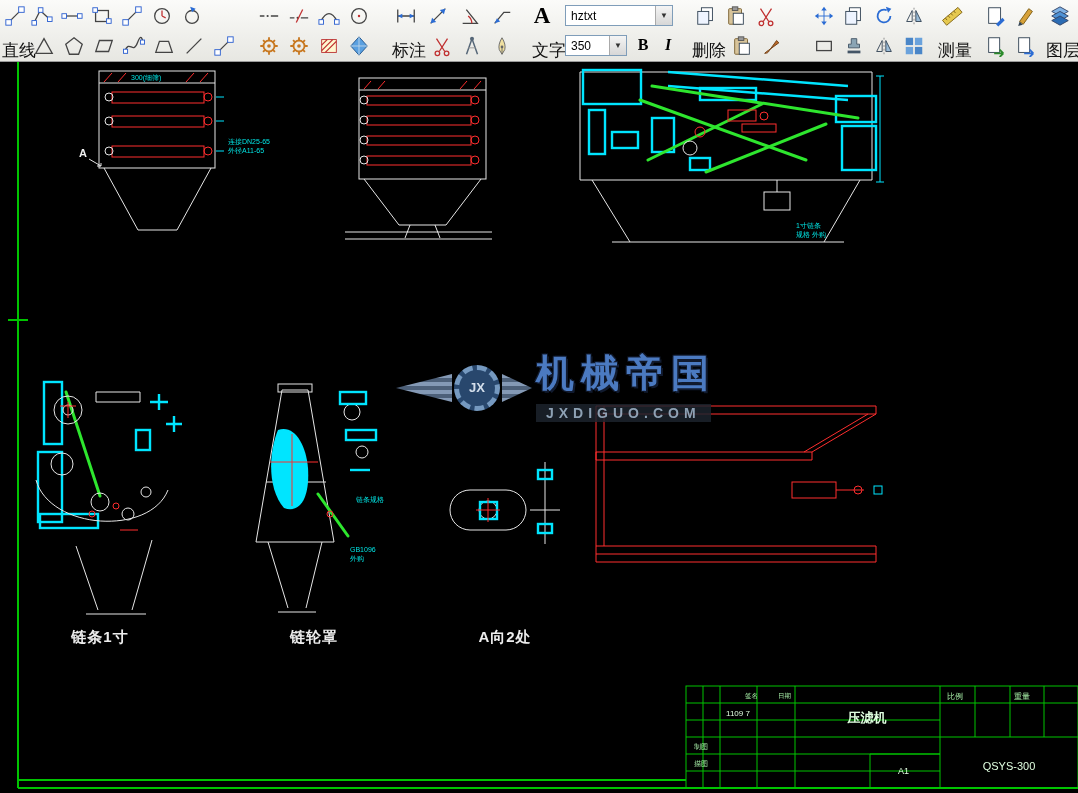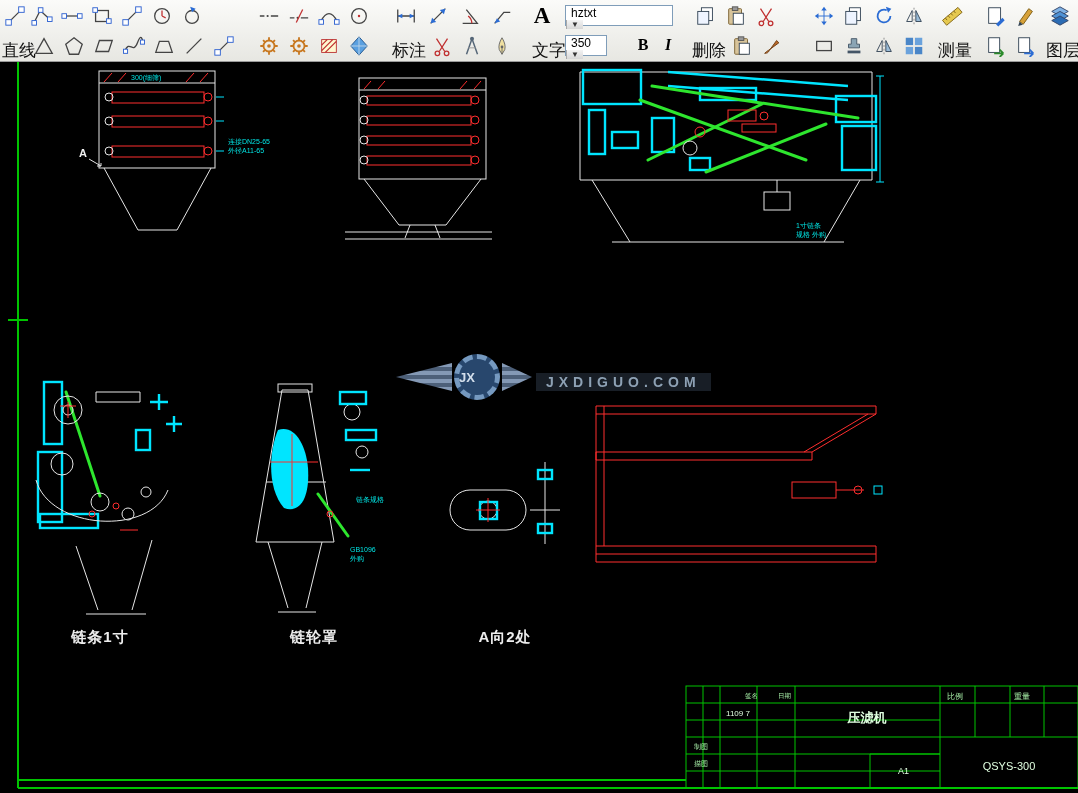--- a/index.html
+++ b/index.html
@@ -7,21 +7,21 @@
               font-family:"Liberation Sans", sans-serif; }
   .app { position:relative; width:1078px; height:793px; }
 
   
   .toolbar { position:absolute; top:0; left:0; width:1078px; height:62px;
              background:linear-gradient(#fbfbf9,#e7e7e2); border-bottom:1px solid #9a9a9a; z-index:5; overflow:hidden; }
   .tb-ic { position:absolute; width:27px; height:27px; display:flex; align-items:center; justify-content:center; }
   .tb-ic svg { width:22px; height:22px; }
   .r1 { top:2px; } .r2 { top:32px; }
   .tb-label { position:absolute; top:39px; font-size:17px; color:#111; white-space:nowrap; }
-  .combo { position:absolute; height:21px; background:#fff; border:1px solid #7f9db9; display:flex; font-size:12px;flex-direction:column; }
+  .combo { position:absolute; height:21px; background:#fff; border:1px solid #7f9db9; display:flex; font-size:12px; }
   .combo .cv { flex:1; display:flex; align-items:center; padding-left:5px; color:#000; }
   .combo .ca { width:17px; background:linear-gradient(#f4f4f4,#d7d7d7); border-left:1px solid #aaa;
                display:flex; align-items:center; justify-content:center; font-size:8px; color:#333; }
   .bigA { position:absolute; top:2px; left:528px; width:28px; height:28px; display:flex; align-items:center;
           justify-content:center; font-weight:bold; font-size:23px; color:#000; font-family:"Liberation Serif", serif; }
   .btn-bi { position:absolute; top:34px; width:22px; height:22px; display:flex; align-items:center;
             justify-content:center; font-size:16px; color:#000; font-family:"Liberation Serif", serif; }
   .bold { font-weight:bold; } .ital { font-style:italic; font-weight:bold; }
 
   
@@ -47,21 +47,21 @@
   text.wmk { font-size:11px; font-weight:bold; fill:#f0f0f0; }
   text.gt  { fill:#a8f0a8; }
   text.gv  { fill:#e0ffe0; }
 
   
   .watermark { position:absolute; left:396px; top:292px; display:flex; align-items:center; opacity:.96; z-index:3; }
   .wing { width:56px; height:28px; background:repeating-linear-gradient(to bottom,#8aa0bd 0 4px,#51647e 4px 8px);
           clip-path:polygon(100% 0, 0 50%, 100% 100%); }
   .wing.right { width:30px; clip-path:polygon(0 0, 100% 50%, 0 100%); margin-right:-4px; }
   .gear { width:46px; height:46px; border-radius:50%; background:#2a4a72; border:5px dashed #7aa0c8;
-          color:#dce8f5; display:flex; align-items:center; justify-content:flex-start; font-weight:bold; font-size:13px; margin:0 2px; }
+          color:#dce8f5; display:flex; align-items:center; justify-content:center; font-weight:bold; font-size:13px; margin:0 2px; }
   .wm-col { display:flex; flex-direction:column; margin-left:8px; }
   .wm-title { font-size:38px; font-weight:bold; color:#4f7fc9; letter-spacing:7px; line-height:1.05;
               text-shadow:2px 2px 0 #121c30, -1px -1px 0 #121c30, 1px -1px 0 #121c30, -1px 1px 0 #121c30; }
   .wm-url { align-self:flex-start; background:#1c242ee0; color:#94a8bc; font-size:14px; font-weight:bold;
             letter-spacing:5px; padding:1px 10px; margin-top:10px; }
 </style>
 </head>
 <body>
 
 <svg width="0" height="0" style="position:absolute">
@@ -452,21 +452,21 @@
         <svg>
           <use href="#s-compass"></use>
         </svg>
       </div>
     <div class="tb-ic r2" style="left:488px">
         <svg>
           <use href="#s-nib"></use>
         </svg>
       </div>
     <span class="tb-label" style="left:532px">文字</span>
-    <div class="combo" style="left:565px; top:35px; width:42px">
+    <div class="combo" style="left:565px; top:35px; width:62px">
       <span class="cv">350</span>
       <span class="ca">▼</span>
     </div>
     <div class="btn-bi bold" style="left:632px">B</div>
     <div class="btn-bi ital" style="left:657px">I</div>
     <span class="tb-label" style="left:692px">删除</span>
     <div class="tb-ic r2" style="left:728px">
         <svg>
           <use href="#s-paste"></use>
         </svg>
@@ -722,18 +722,19 @@
       </g>
     </svg>
 
     <div class="watermark">
       <div class="wing"></div>
       <div class="gear">
           <span>JX</span>
         </div>
       <div class="wing right"></div>
       <div class="wm-col">
+        <div class="wm-title">机械帝国</div>
         <div class="wm-url">JXDIGUO.COM</div>
       </div>
     </div>
   </div>
 
 </div>
 
 </body></html>

